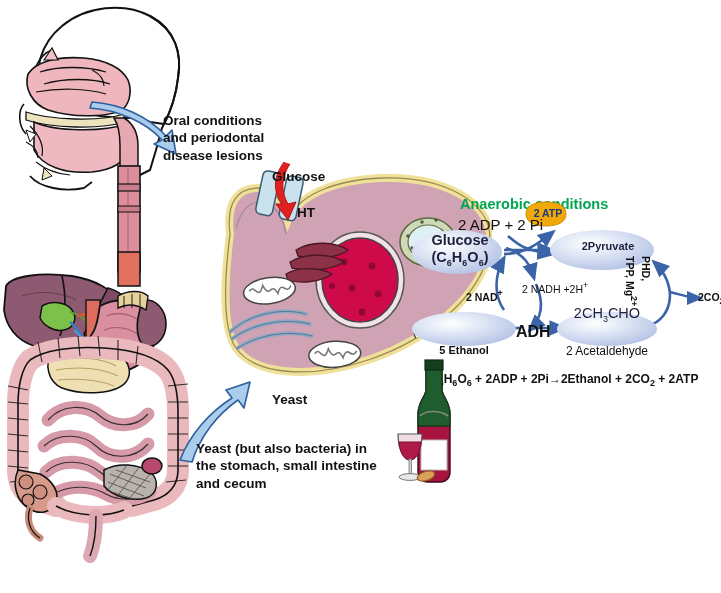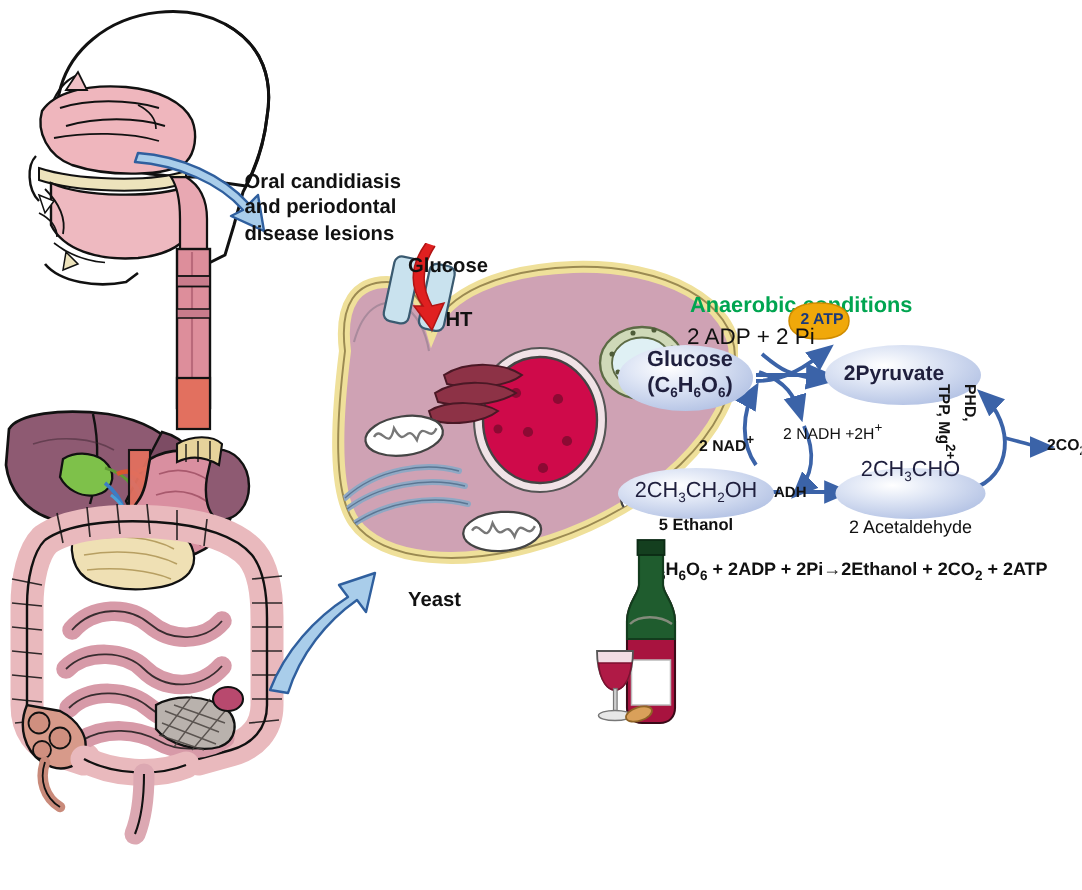--- a/index.html
+++ b/index.html
@@ -146,25 +146,30 @@
 
   <svg class="abs" style="left:88px;top:96px" width="92" height="62" viewBox="0 0 92 62">
     <path d="M2 12 C30 14 58 26 74 44 L66 48 L88 58 L84 34 L78 40 C60 20 32 8 4 6 Z" fill="#a9cdea" stroke="#2f5f9e" stroke-width="1.6" stroke-linejoin="round"></path>
   </svg>
 
   <svg class="abs" style="left:176px;top:372px" width="110" height="92" viewBox="0 0 110 92">
     <path d="M4 88 C14 62 34 40 56 26 L50 18 L74 10 L68 36 L62 28 C42 42 24 64 16 90 Z" fill="#a9cdea" stroke="#2f5f9e" stroke-width="1.6" stroke-linejoin="round"></path>
   </svg>
 
   <div class="lbl nosel" style="left:163px;top:112px;font-size:13.5px;">
-    <span>Oral candidiasis</span><br>
+    <span>Oral conditions</span><br>
     <span>and periodontal</span><br>
     <span>disease lesions</span>
   </div>
 
+  <div class="lbl nosel" style="left:196px;top:440px;font-size:13.5px;">
+    <span>Yeast (but also bacteria) in</span><br>
+    <span>the stomach, small intestine</span><br>
+    <span>and cecum</span>
+  </div>
 
   <svg class="abs" style="left:172px;top:162px" width="320" height="250" viewBox="0 0 320 250">
     <defs>
       <clipPath id="cellclip">
         <path d="M58 72 C54 40 66 26 86 26 C104 26 112 44 116 58
                  C126 34 160 18 210 16 C272 14 318 40 318 76
                  C318 126 262 176 196 198 C136 218 82 212 64 186 C50 166 52 120 58 72 Z"></path>
       </clipPath>
     </defs>
 
@@ -293,44 +298,41 @@
       <ellipse cx="195" cy="137" rx="50" ry="17" fill="url(#nodeg)"></ellipse>
 
       <path d="M114 22 C114 14 122 10 134 10 C146 10 154 14 154 22 C154 30 146 34 134 34 C122 34 114 30 114 22 Z" fill="#f0a80a" stroke="#d08c00" stroke-width="1"></path>
     </svg>
 
     <div class="nosel" style="position:absolute;left:8px;top:40px;width:80px;text-align:center;font-size:14.5px;font-weight:bold;color:#1f1f3d;line-height:1.18;">
       <span>Glucose</span><br>
       <span>(C<span class="sub">6</span>H<span class="sub">6</span>O<span class="sub">6</span>)</span>
     </div>
 
-    <div class="nosel" style="position:absolute;left:136px;top:48px;width:96px;text-align:center;font-size:14px;font-weight:bold;color:#1f1f3d;">2Pyruvate</div>
-
-    <div class="nosel" style="position:absolute;left:2px;top:127px;width:100px;text-align:center;font-size:14.5px;color:#1f1f3d;">
-      2CH<span class="sub">3</span>CH<span class="sub">2</span>OH
-    </div>
+    <div class="nosel" style="position:absolute;left:148px;top:48px;width:96px;text-align:center;font-size:11px;font-weight:bold;color:#1f1f3d;">2Pyruvate</div>
+
     <div class="nosel" style="position:absolute;left:2px;top:152px;width:100px;text-align:center;font-size:11px;font-weight:bold;color:#111;">5 Ethanol</div>
 
     <div class="nosel" style="position:absolute;left:148px;top:113px;width:94px;text-align:center;font-size:14.5px;color:#1f1f3d;">
       2CH<span class="sub">3</span>CHO
     </div>
     <div class="nosel" style="position:absolute;left:140px;top:152px;width:110px;text-align:center;font-size:12px;color:#111;">2 Acetaldehyde</div>
 
     <div class="nosel" style="position:absolute;left:46px;top:24px;font-size:15px;font-weight:normal;color:#111;">2 ADP + 2 Pi</div>
 
     <div class="nosel" style="position:absolute;left:114px;top:15px;width:44px;text-align:center;font-size:10.5px;font-weight:bold;color:#1b3a7a;">2 ATP</div>
 
     <div class="nosel" style="position:absolute;left:54px;top:96px;font-size:10.5px;font-weight:bold;color:#111;">
       2 NAD<span class="sup">+</span>
     </div>
     <div class="nosel" style="position:absolute;left:110px;top:88px;font-size:10.5px;font-weight:normal;color:#111;">
       2 NADH +2H<span class="sup">+</span>
     </div>
 
-    <div class="nosel" style="position:absolute;left:104px;top:131px;font-size:10px;font-weight:bold;color:#111;">ADH</div>
+    <div class="nosel" style="position:absolute;left:104px;top:131px;font-size:16px;font-weight:bold;color:#111;">ADH</div>
 
     <div class="nosel" style="position:absolute;left:240px;top:64px;font-size:10.5px;font-weight:bold;color:#111;
                 transform:rotate(90deg);transform-origin:left top;white-space:nowrap;line-height:1.25;">
       <span>PHD,</span><br>
       <span>TPP, Mg<span class="sup">2+</span></span>
     </div>
 
     <div class="nosel" style="position:absolute;left:286px;top:99px;font-size:10.5px;font-weight:bold;color:#111;">
       2CO<span class="sub">2</span>
     </div>

